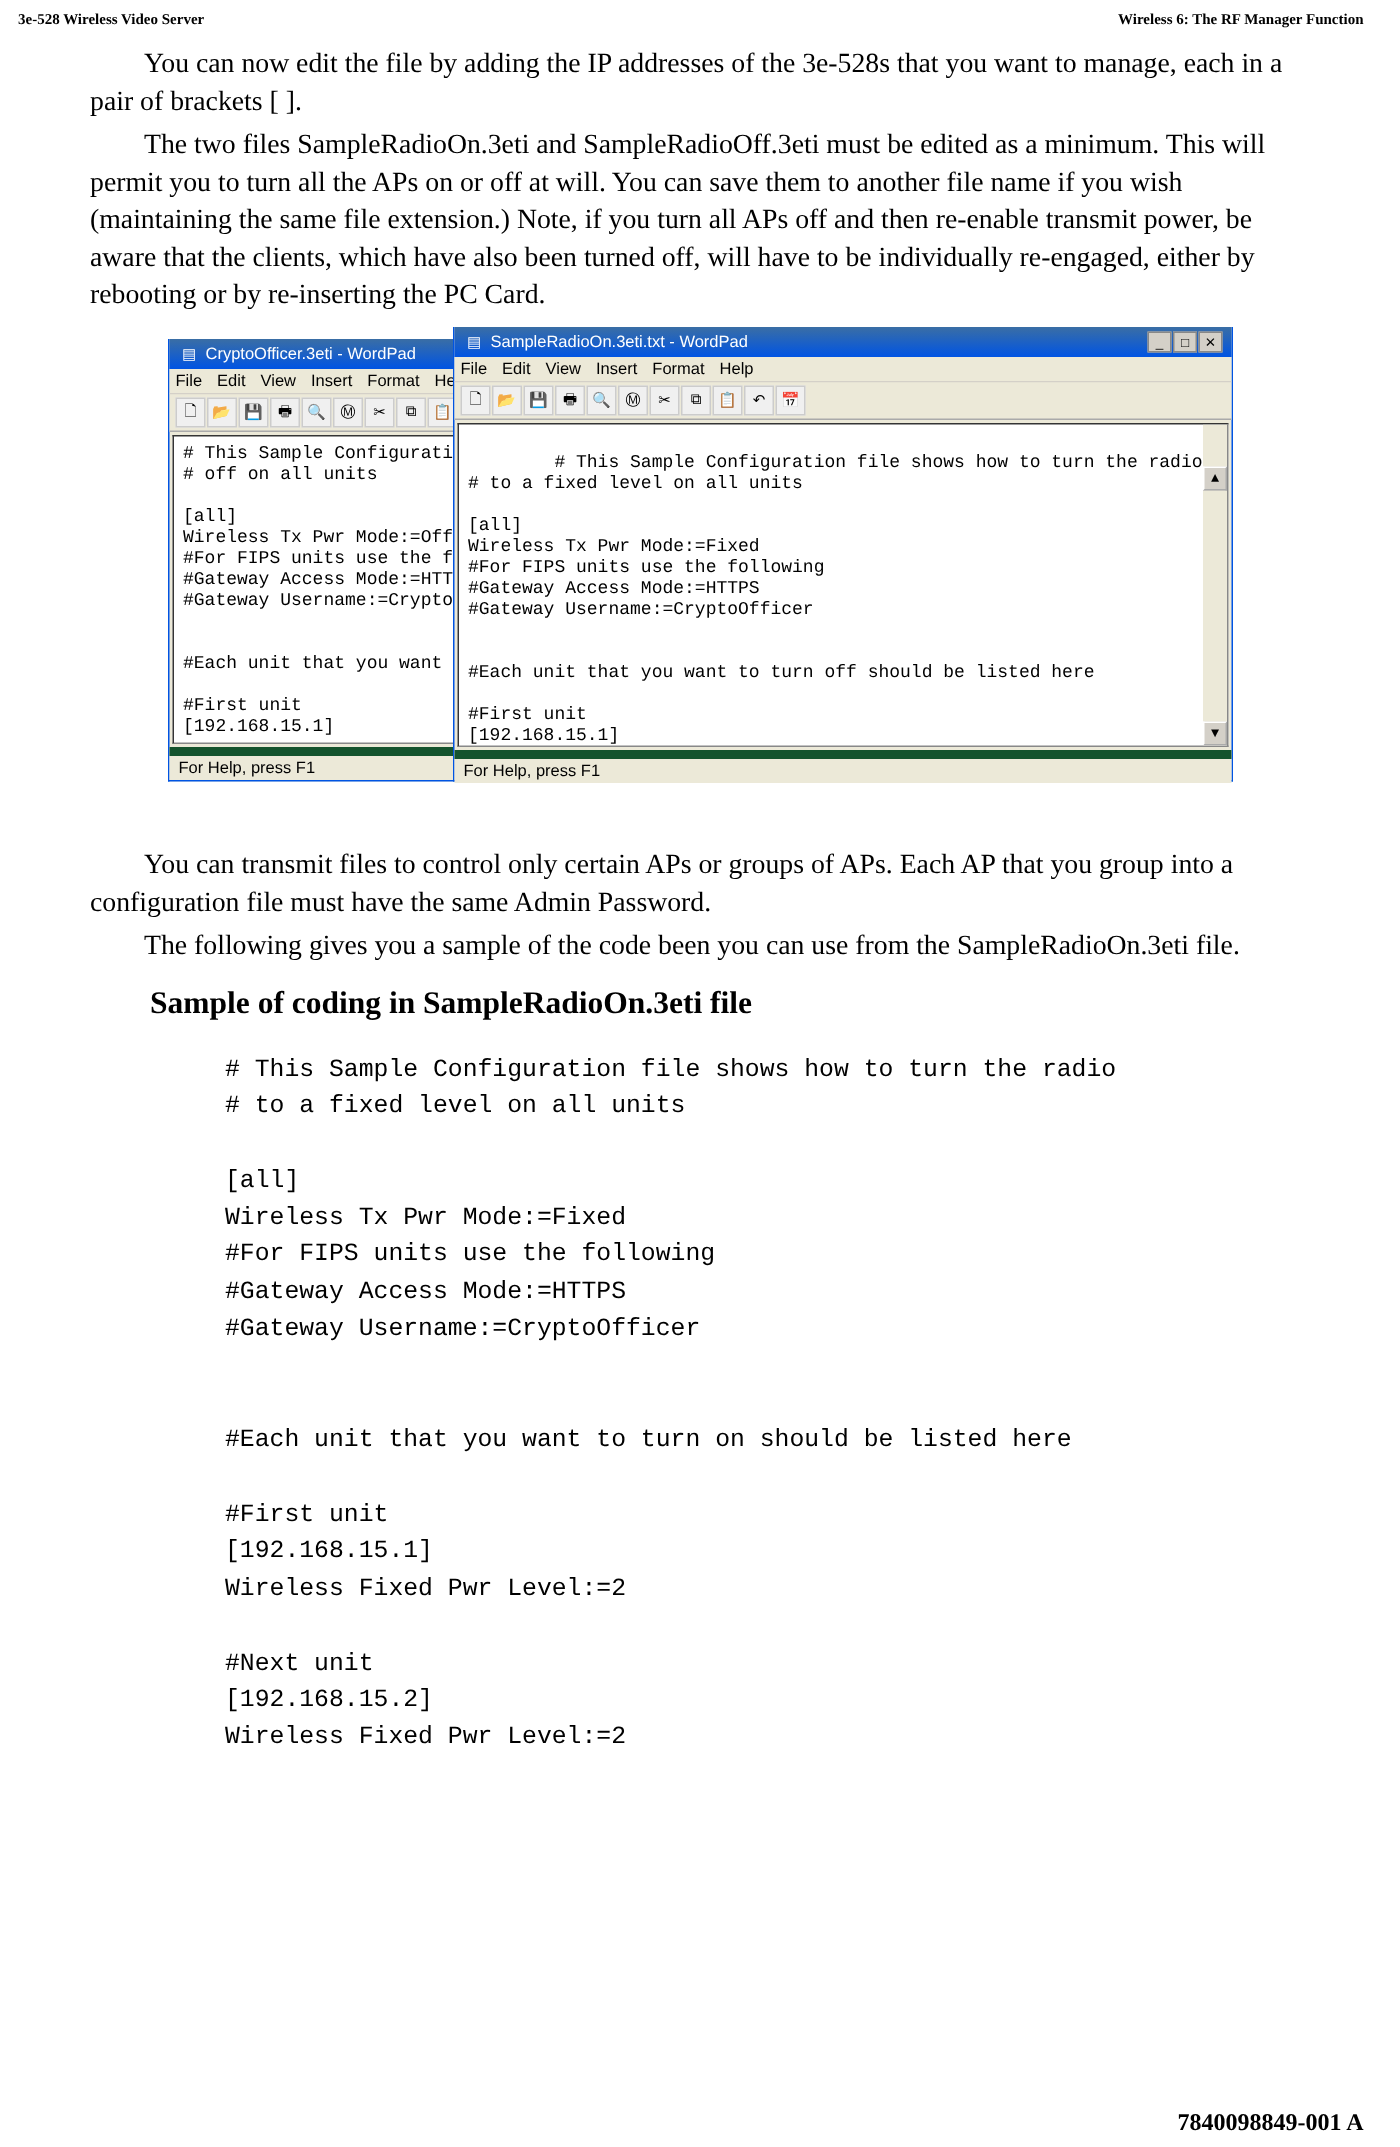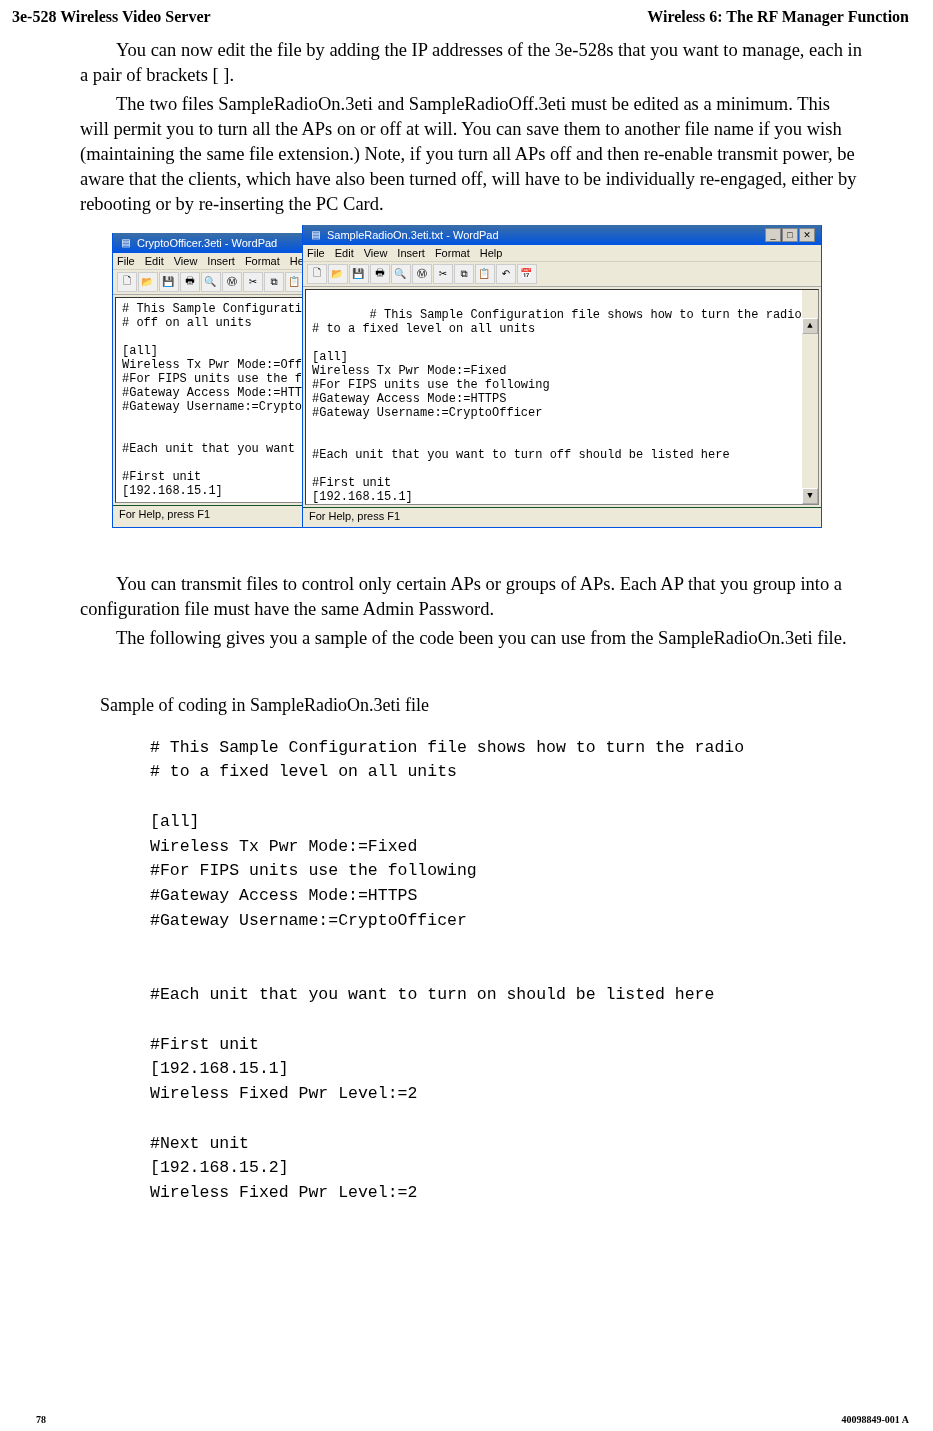--- a/index.html
+++ b/index.html
@@ -9,31 +9,30 @@
       height: 1431px;
       background: #fff;
       color: #000;
       position: relative;
     }
     .header {
       display: flex;
       justify-content: space-between;
       padding: 8px 24px 12px 12px;
       font-weight: bold;
-      font-size: 16px;
+      font-size: 10px;
     }
     .content {
       padding: 0 70px 0 60px;
     }
     .para {
       font-size: 18.5px;
       line-height: 1.35;
       margin-bottom: 4px;
       text-indent: 36px;
-      margin-left: 20px;
     }
     .screenshots {
       margin: 8px 0 24px 52px;
       position: relative;
       height: 303px;
     }
     .win {
       position: absolute;
       background: #ece9d8;
       border: 1px solid #0054e3;
@@ -100,46 +99,46 @@
     .win-left .editor { height: 206px; }
     .win-right .editor { height: 216px; position: relative; }
     .scrollbar-v {
       position: absolute; right: 0; top: 0; bottom: 0;
       width: 16px; background: #ece9d8;
     }
     .sb-arrow { height: 16px; border: 1px outset #fff; background:#d4d0c8; font-size:9px; text-align:center; line-height:14px;}
     .sb-arrow.down { position:absolute; bottom:0; width:100%;}
     .statusbar {
       background: #ece9d8;
-      border-top: 1px solid #14532d;
+      border-top: 6px solid #14532d;
       padding: 2px 6px;
       font-size: 11px;
       font-family: Tahoma, sans-serif;
     }
     .section-title {
-      font-weight: normal;
-      font-size: 18px;
-      margin: 44px 0 20px 40px;
+      font-weight: bold;
+      font-size: 21px;
+      margin: 12px 0 20px 40px;
     }
     .code-block {
       font-family: 'Courier New', monospace;
       font-size: 16.5px;
       line-height: 1.5;
       margin-left: 90px;
       white-space: pre;
     }
     .footer {
       position: absolute;
       bottom: 6px;
       left: 12px;
       right: 24px;
       display: flex;
-      justify-content: space-between;
+      justify-content: flex-end;
       font-weight: bold;
-      font-size: 10px;
+      font-size: 16px;
       margin-left: 24px;
     }
     .spacer { height: 20px; }
   </style>
 </head>
 <body>
 
 <div class="header">
   <span>3e-528 Wireless Video Server</span>
   <span>Wireless 6: The RF Manager Function</span>

